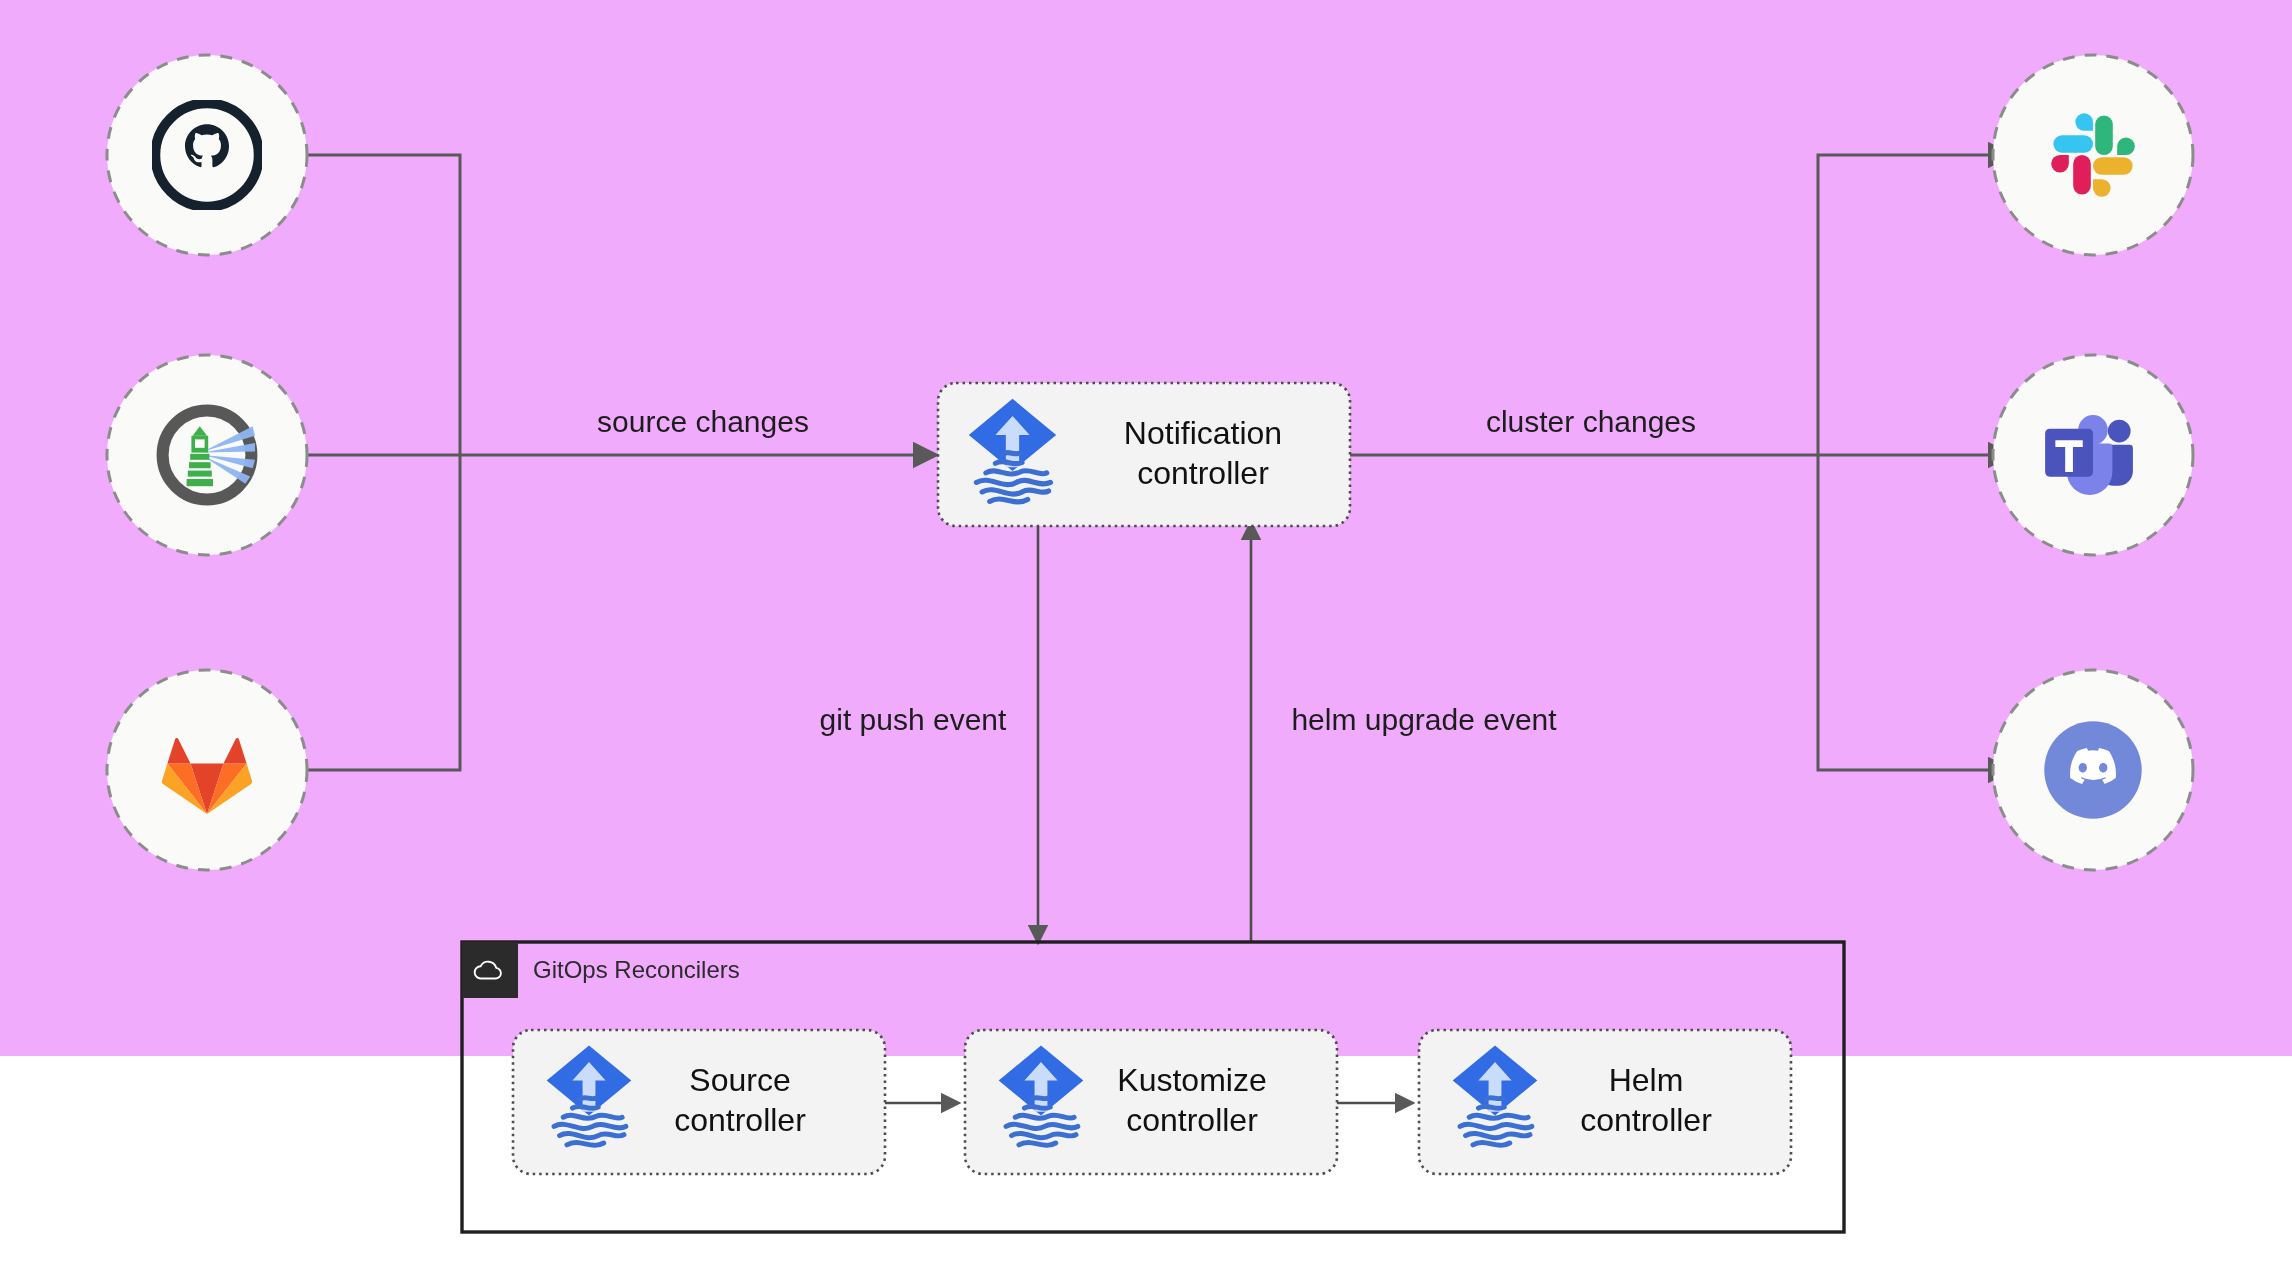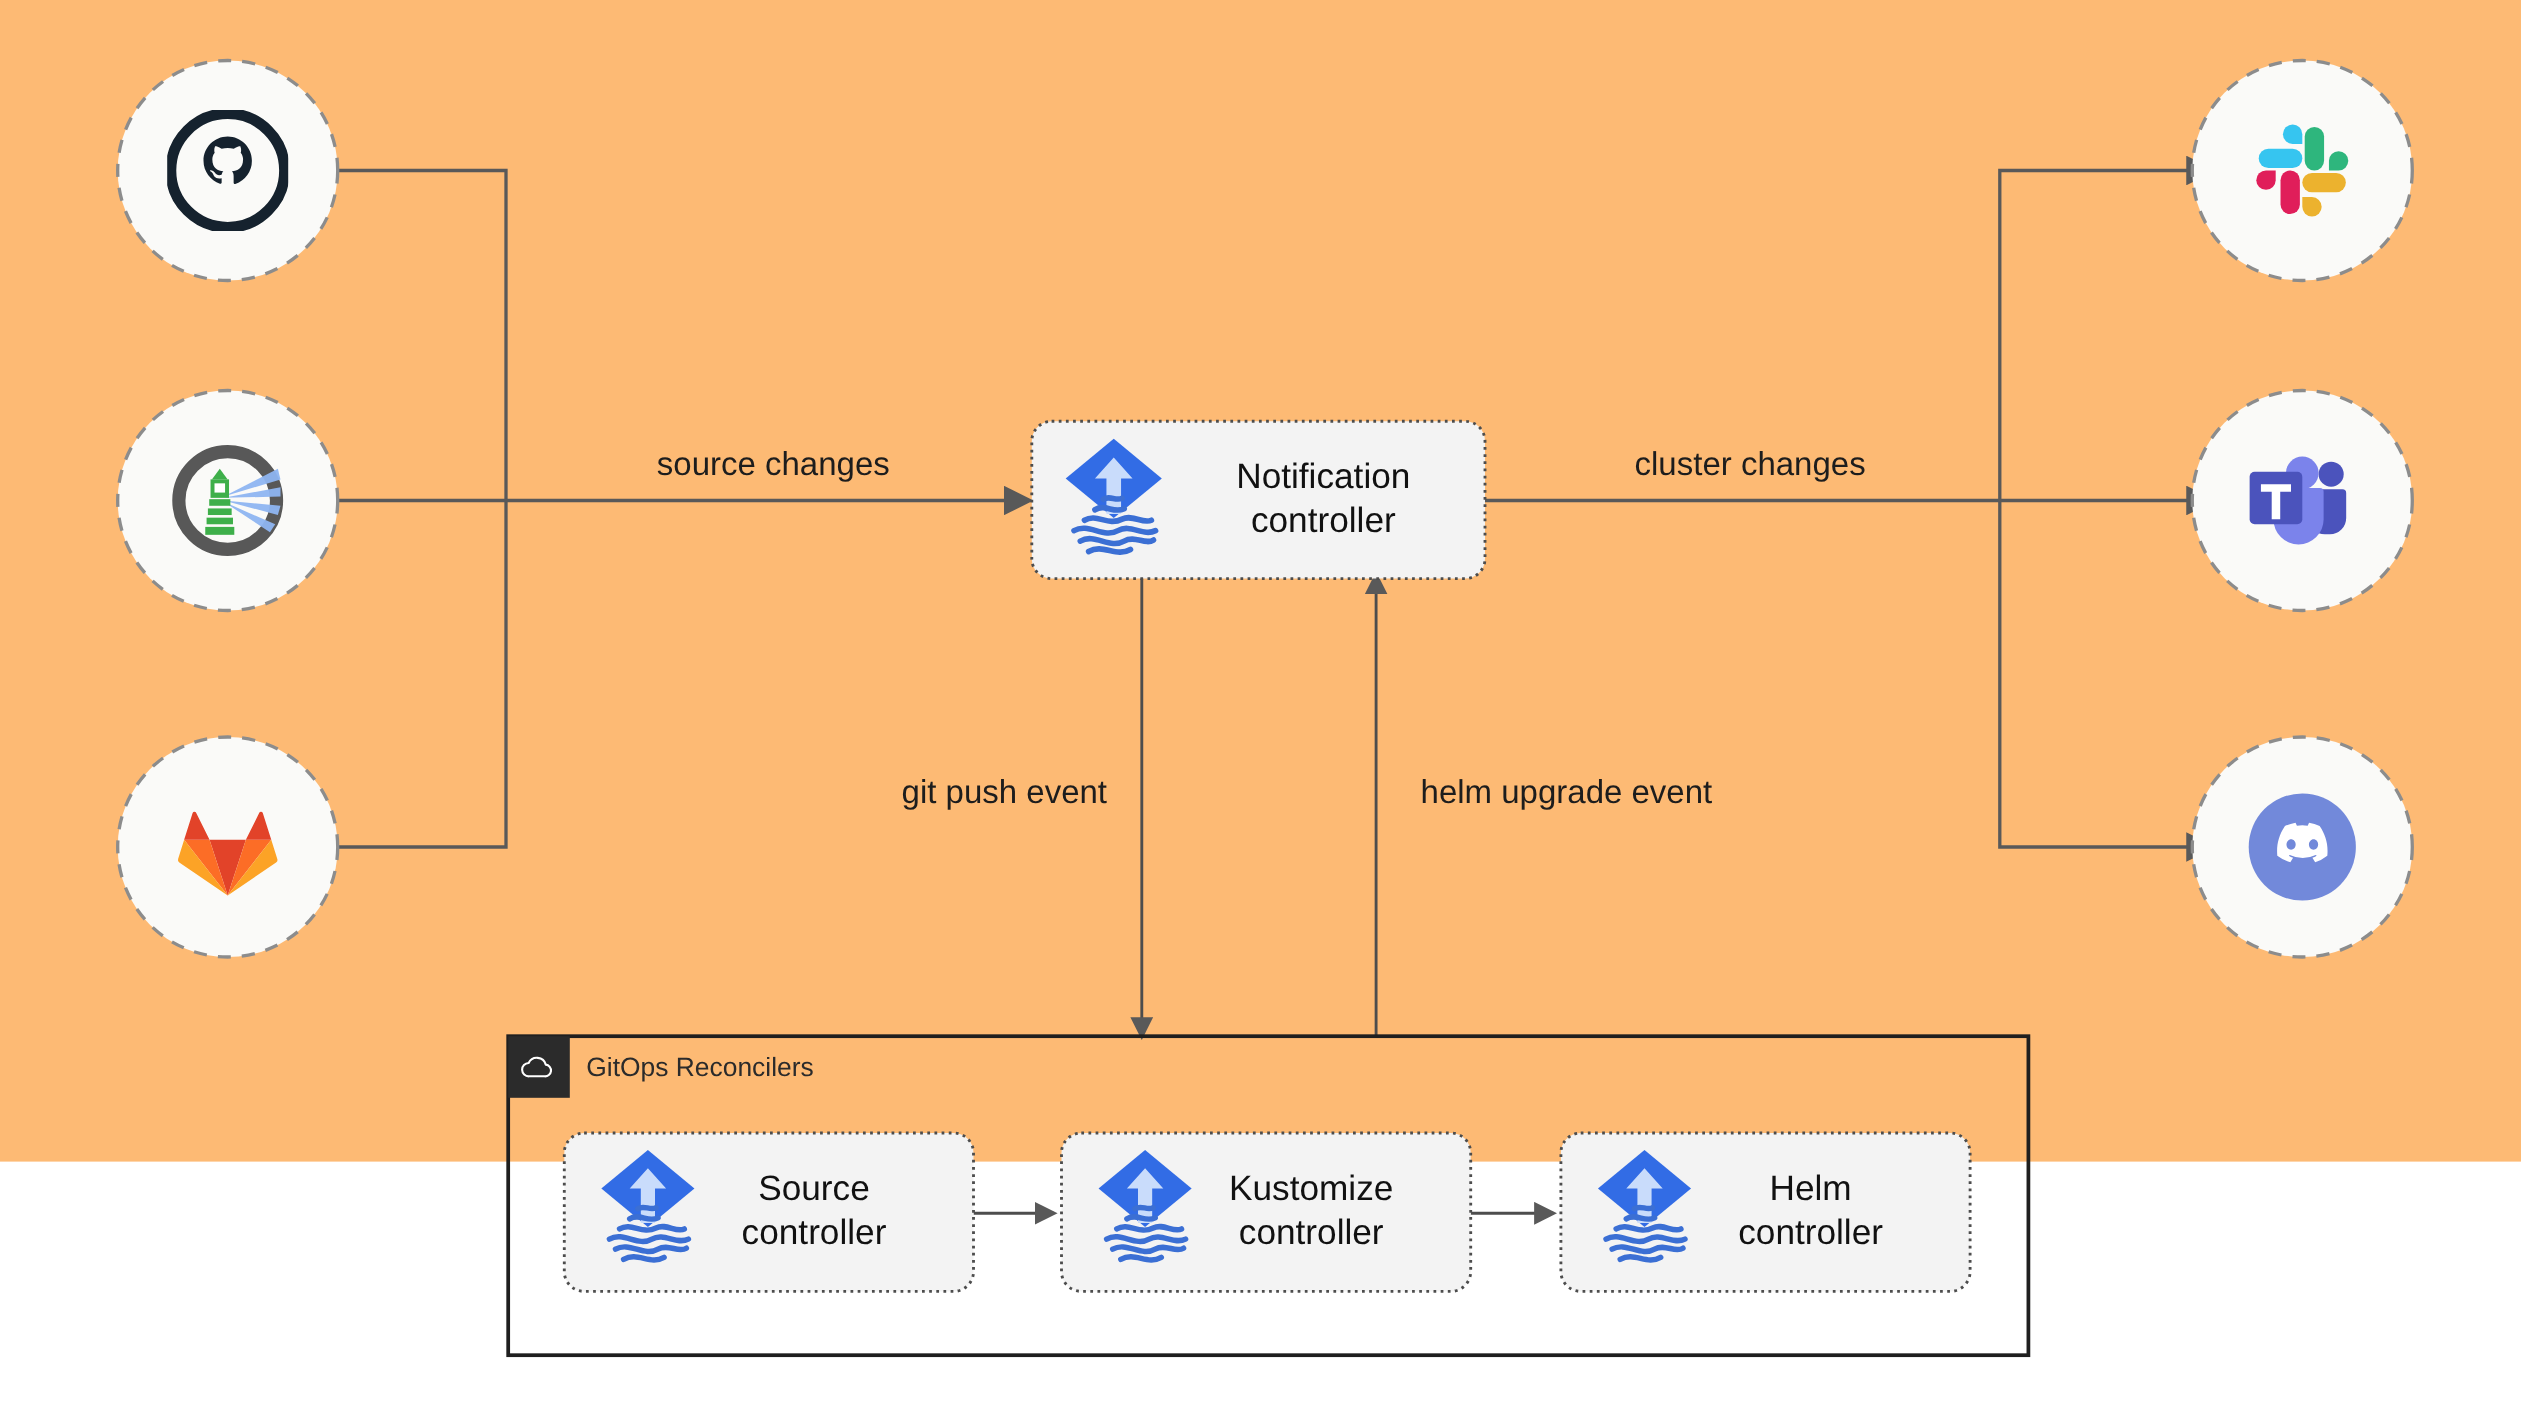--- a/index.html
+++ b/index.html
@@ -2,21 +2,21 @@
 <html><head>
 <meta charset="utf-8">
 <title>Flux Notification Architecture</title>
 <style>
   html,body{margin:0;padding:0;background:#ffffff;}
   body{
     width:2292px;height:1284px;overflow:hidden;
     font-family:"Liberation Sans","DejaVu Sans",sans-serif;
     color:#1a1a1a;
   }
-  #stage{position:relative;width:2292px;height:1056px;background:#fdba74;text-align:center;}
+  #stage{position:relative;width:2292px;height:1056px;background:#f0abfc;text-align:center;}
   svg#diagram{position:absolute;left:0;top:0;width:2292px;height:1284px;}
 
   .edge-label{
     font-family:"Liberation Sans","DejaVu Sans",sans-serif;
     font-size:30px;fill:#1d1d1d;text-anchor:middle;
     dominant-baseline:alphabetic;
   }
   .node-label{
     font-family:"Liberation Sans","DejaVu Sans",sans-serif;
     font-size:32px;fill:#111111;text-anchor:middle;

